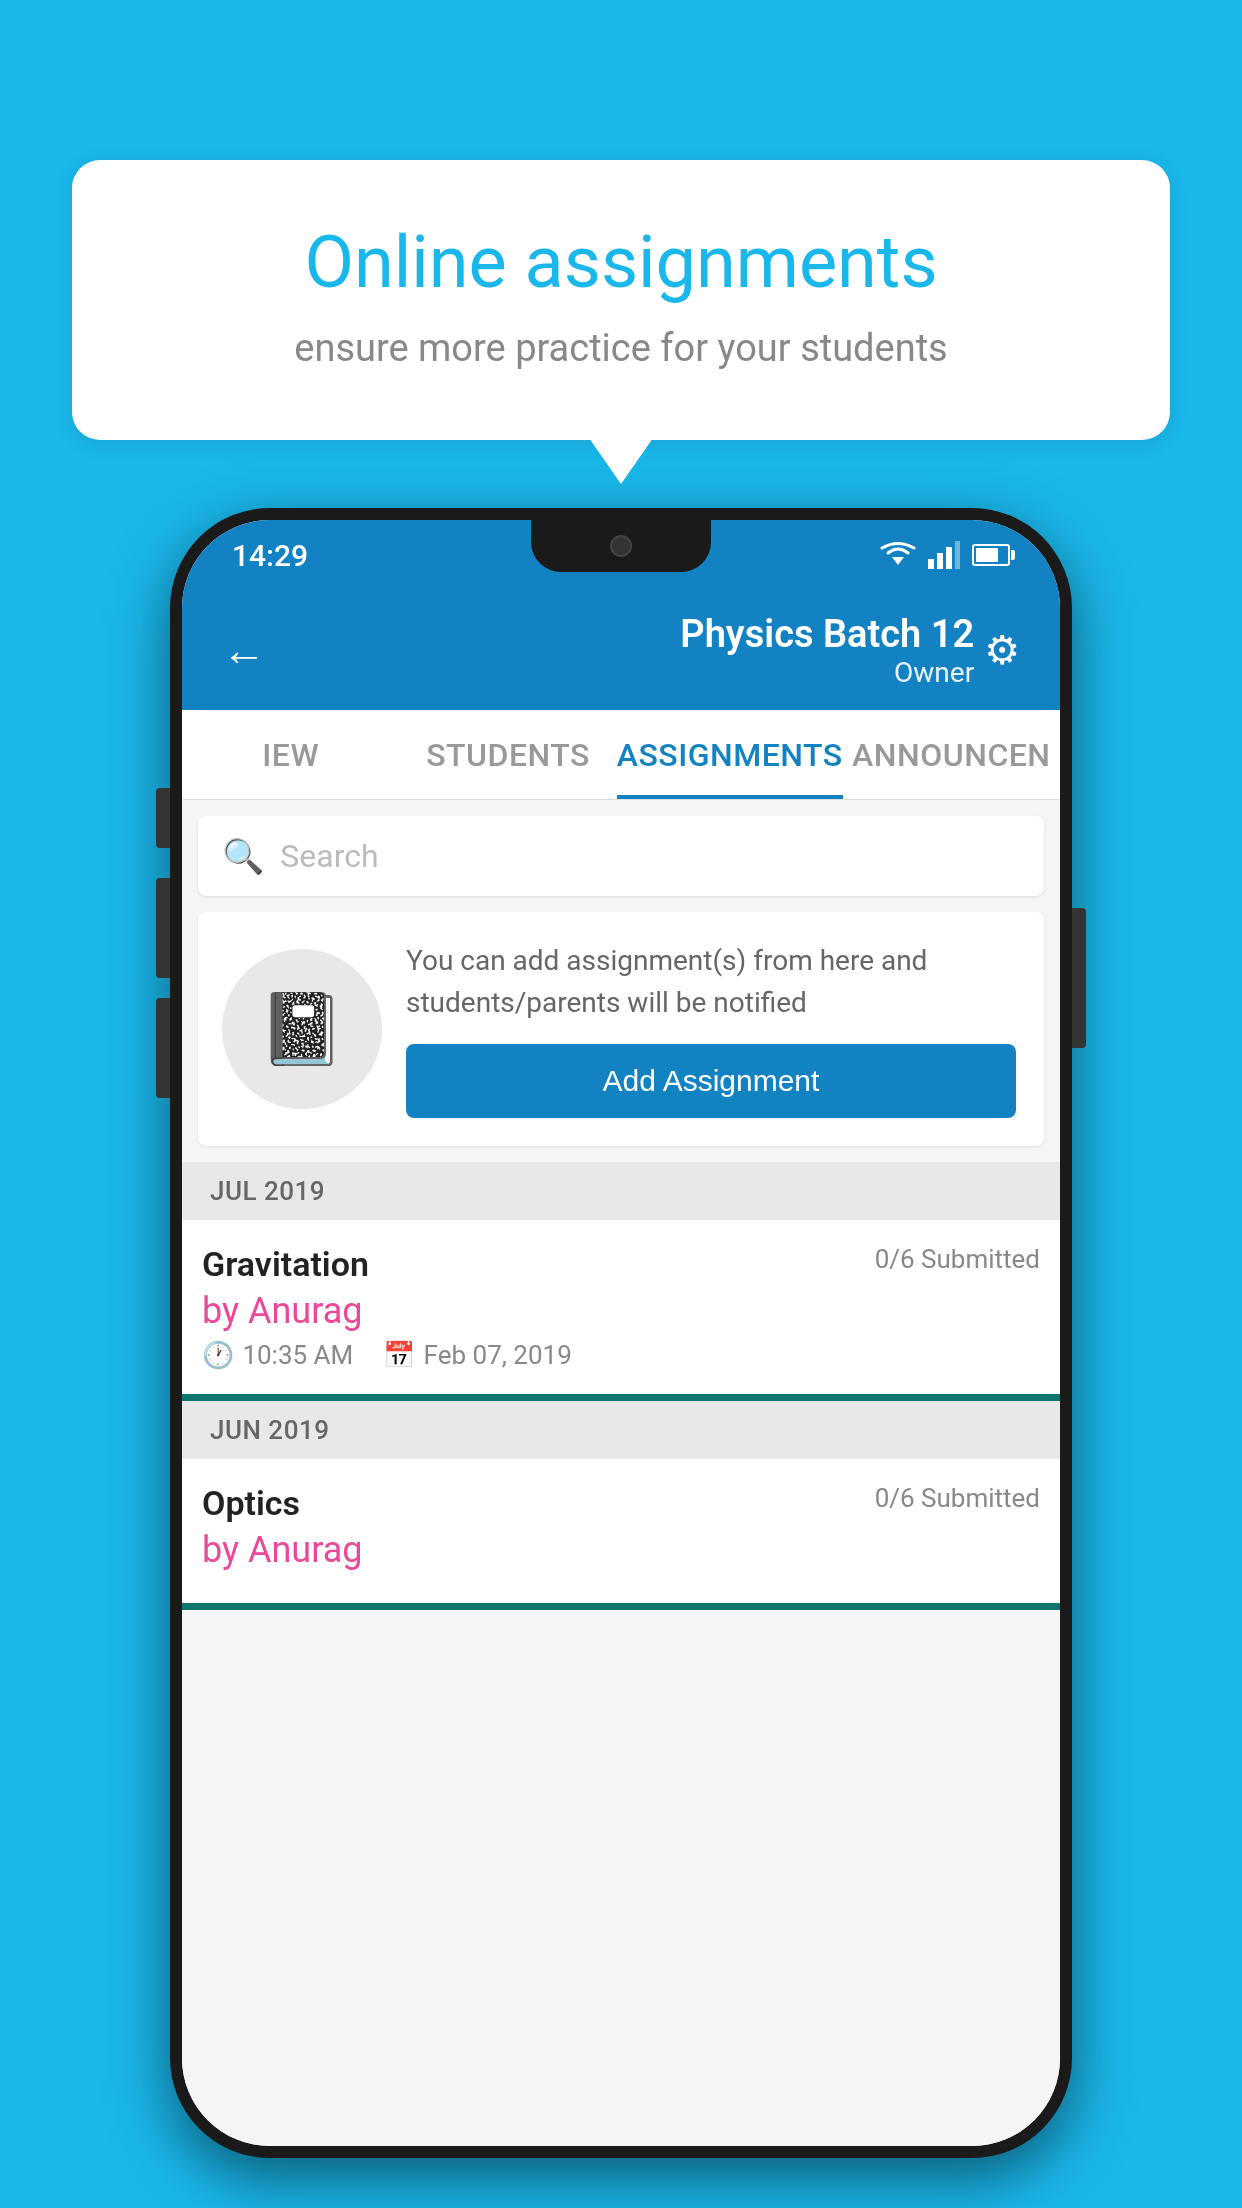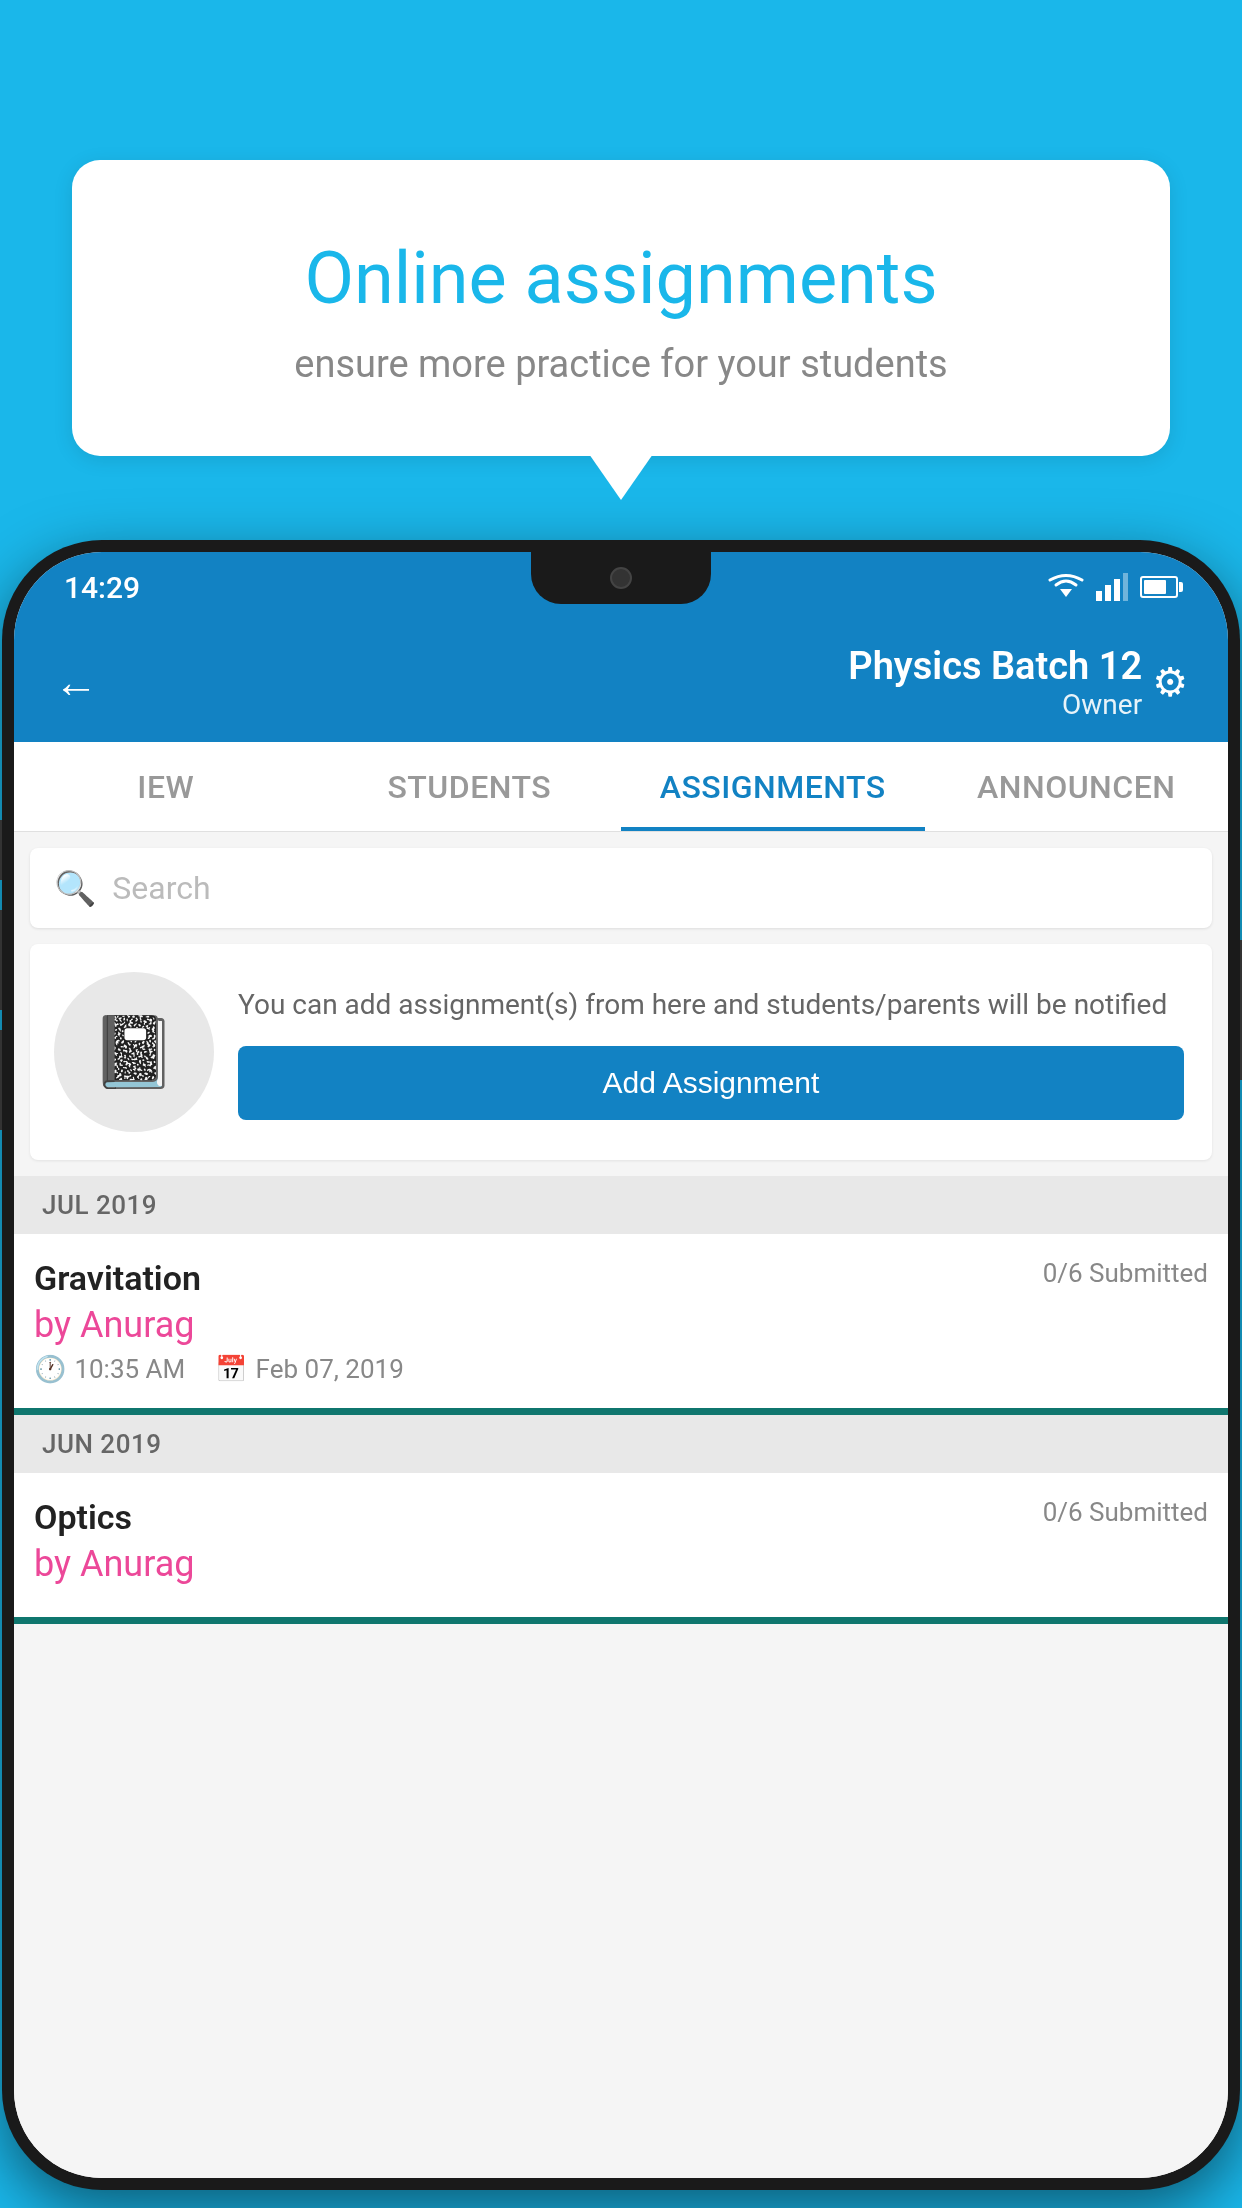--- a/index.html
+++ b/index.html
@@ -43,36 +43,35 @@
       border-right: 32px solid transparent;
       border-top: 46px solid white;
     }
 
     .bubble-title {
       font-size: 72px;
       color: #1ab7ea;
       font-weight: 400;
       margin-bottom: 20px;
       line-height: 1.2;
-      margin-top: 16px;
     }
 
     .bubble-subtitle {
       font-size: 38px;
       color: #888;
       font-weight: 400;
     }
 
     
     .phone-container {
       position: absolute;
-      top: 540px;
+      top: 508px;
       left: 50%;
       transform: translateX(-50%);
-      width: 1238px;
+      width: 902px;
       height: 1650px;
     }
 
     .phone-outer {
       width: 100%;
       height: 100%;
       background: #1a1a1a;
       border-radius: 100px;
       padding: 12px;
       box-shadow: 0 20px 60px rgba(0,0,0,0.5);

